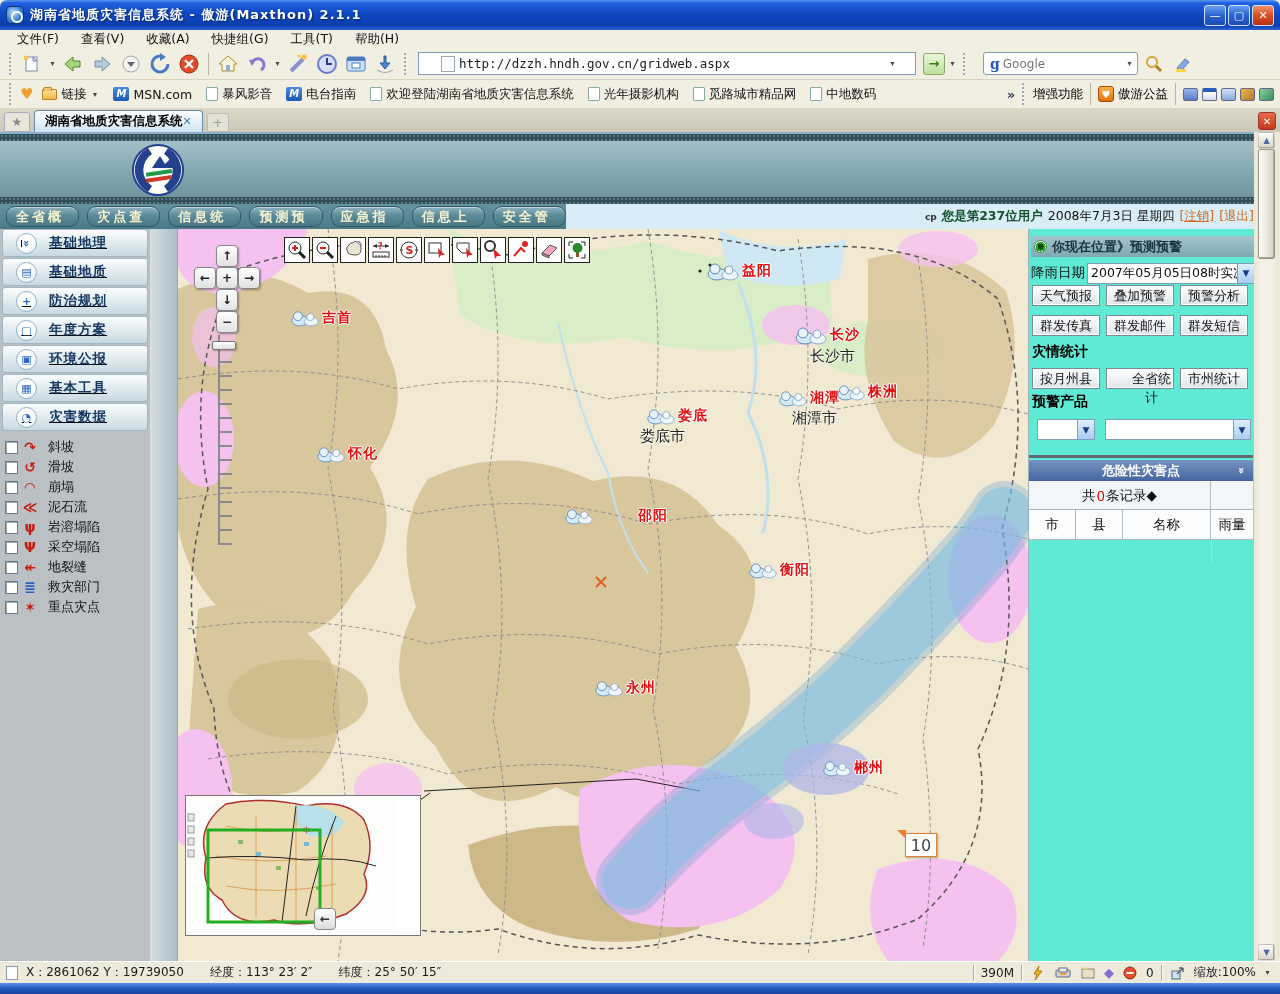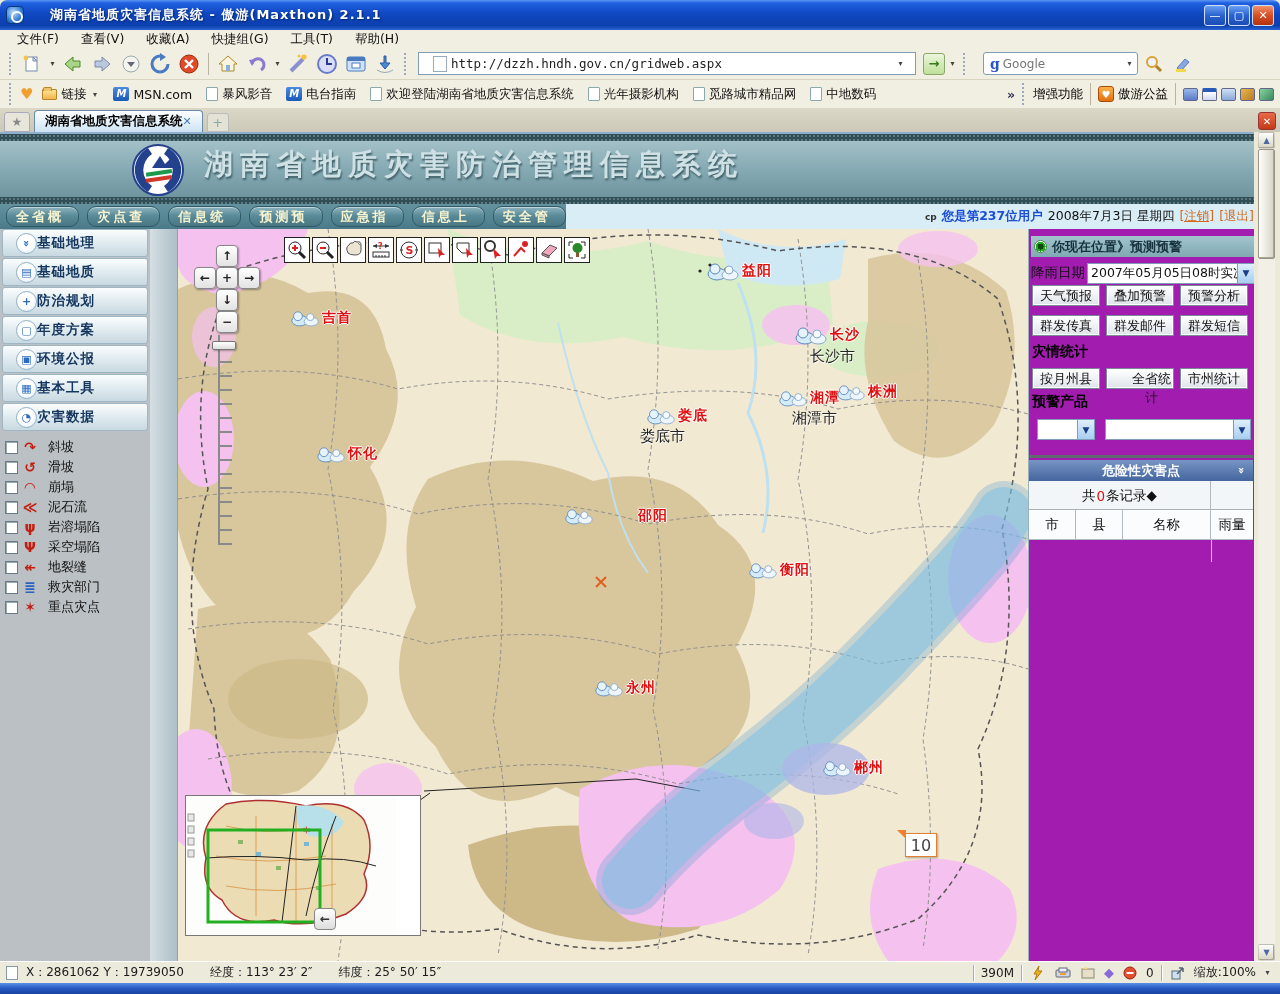--- a/index.html
+++ b/index.html
@@ -2,40 +2,40 @@
 <html><head>
 <meta charset="utf-8">
 <style>
 *{margin:0;padding:0;box-sizing:border-box;font-family:"DejaVu Sans",sans-serif;}
 body{background:#555;}
 .screen{position:relative;width:1280px;height:994px;background:#ece9d8;overflow:hidden;}
 
 
 .titlebar{position:absolute;left:0;top:0;width:1280px;height:30px;
  background:linear-gradient(180deg,#5a96f2 0%,#2060e0 10%,#1048c2 45%,#0c3fae 85%,#2a64d2 100%);
- border-radius:7px 7px 0 0;display:flex;align-items:center;padding:0 6px;gap:20px;}
+ border-radius:7px 7px 0 0;display:flex;align-items:center;padding:0 6px;}
 .appicon{width:18px;height:18px;border-radius:4px;background:radial-gradient(circle at 40% 35%,#bfe0ff,#2f7ad0 60%,#134a9a);
  border:1px solid #0a3a7a;margin-right:6px;position:relative;}
 .appicon::after{content:"";position:absolute;left:4px;top:4px;width:8px;height:8px;border:2px solid #fff;border-radius:50%;}
 .wtitle{color:#fff;font-weight:bold;font-size:13px;text-shadow:1px 1px 2px #00226a;letter-spacing:1px;}
 .winbtns{margin-left:auto;display:flex;gap:2px;}
 .winbtn{width:22px;height:21px;border-radius:3px;border:1px solid #cfe0ff;color:#fff;font-size:11px;line-height:19px;text-align:center;
  background:linear-gradient(180deg,#6aa0f4,#2a62d0 50%,#1c4cb4);cursor:default;}
 .winbtn.close{background:linear-gradient(180deg,#f0926a,#da4e22 50%,#b03410);}
 
 
 .menubar{position:absolute;left:0;top:30px;width:1280px;height:18px;background:#f1efe2;display:flex;align-items:center;gap:4px;padding-left:8px;font-size:12.5px;}
 .menuitem{padding:1px 9px;color:#111;}
 .toolbar{position:absolute;left:0;top:48px;width:1280px;height:32px;background:#f1efe2;border-bottom:1px solid #d8d4c0;display:flex;align-items:center;gap:3px;padding:0 6px;}
 .grip{width:4px;height:22px;border-left:2px dotted #9aa8c0;margin:0 3px;}
 .tbtn{width:26px;height:26px;border-radius:3px;display:grid;place-items:center;}
 .tbtn svg{display:block;}
 .tsep{width:1px;height:22px;background:#b8b4a0;margin:0 3px;}
 .ddarrow{font-size:8px;color:#444;width:9px;text-align:center;}
-.addrwrap{flex:0 0 auto;width:498px;height:23px;background:#fff;border:1px solid #7f9db9;display:flex;align-items:center;padding:0 10px;margin-left:4px;}
+.addrwrap{flex:0 0 auto;width:498px;height:23px;background:#fff;border:1px solid #7f9db9;display:flex;align-items:center;padding:0 18px;margin-left:4px;}
 .addrwrap .favico{width:14px;height:16px;background:#fff;border:1px solid #9ab;margin:0 4px;}
 .addrinput{flex:1;border:none;outline:none;font-family:"DejaVu Sans Mono",monospace;font-size:12.5px;color:#222;background:transparent;}
 .gobtn{width:22px;height:22px;border:1px solid #8aa86a;border-radius:3px;background:linear-gradient(180deg,#eaf6da,#bfe09a);display:grid;place-items:center;color:#3a7a1a;font-weight:bold;font-size:13px;margin-left:4px;}
 .searchwrap{width:155px;height:23px;background:#fff;border:1px solid #7f9db9;border-radius:3px;display:flex;align-items:center;padding:0 3px;margin-left:10px;}
 .glogo{font-size:14px;font-weight:bold;color:#2a55c8;font-family:"DejaVu Serif",serif;margin:0 3px;}
 .searchinput{flex:1;border:none;outline:none;font-size:12px;color:#999;background:transparent;min-width:0;}
 
 
 .bookmarks{position:absolute;left:0;top:80px;width:1280px;height:28px;background:#f1efe2;display:flex;align-items:center;gap:4px;padding:0 6px;font-size:12.5px;}
 .bmitem{display:flex;align-items:center;gap:4px;padding:2px 5px;color:#111;}
@@ -66,28 +66,28 @@
 .hdrlinks{position:absolute;left:763px;top:36px;width:368px;height:20px;background:#b6ccd2;clip-path:polygon(26px 0,100% 0,100% 100%,0 100%);display:flex;align-items:center;justify-content:center;gap:12px;font-size:13px;color:#27454f;}
 .hdrlinks .sep{color:#50707a;}
 
 
 .navrow{position:absolute;left:0;top:204px;width:1280px;height:25px;background:#d9edf6;}
 .navteal{position:absolute;left:0;top:0;width:566px;height:25px;background:linear-gradient(180deg,#64929f,#4a7a89);display:flex;align-items:center;gap:8px;padding-left:6px;}
 .navtab{height:21px;padding:0 9px;border-radius:9px;border:1px solid #2e5a67;background:linear-gradient(180deg,#8fb4bf 0%,#5a8b99 45%,#497682 100%);
  box-shadow:inset 0 1px 0 rgba(255,255,255,.45);color:#f7f3cf;font-size:13px;font-weight:bold;letter-spacing:3px;line-height:19px;}
 .userinfo{position:absolute;right:26px;top:0;height:25px;display:flex;align-items:center;gap:5px;font-size:12.5px;color:#111;}
 .userinfo .cp{font-size:9px;color:#333;font-weight:bold;}
-.userinfo .visitor{color:#1d4ed8;font-weight:bold;}
+.userinfo .visitor{color:#14532d;font-weight:bold;}
 .userinfo a{color:#d2691e;}
 .userinfo .logout{text-decoration:underline;}
 
 
 .sidebar{position:absolute;left:0;top:229px;width:150px;height:732px;background:#bbc0c4;}
 .side-sec{height:28px;margin:0 2px 1px 2px;border:1px solid #9fb6c4;border-radius:3px;
- background:linear-gradient(180deg,#fbfdfe 0%,#dde9ee 55%,#c9d9e1 100%);display:flex;align-items:center;padding-left:13px;}
+ background:linear-gradient(180deg,#fbfdfe 0%,#dde9ee 55%,#c9d9e1 100%);display:flex;align-items:center;gap:12px;padding-left:13px;text-decoration:underline;}
 .side-sec .cicon{width:21px;height:21px;border-radius:50%;background:radial-gradient(circle at 40% 35%,#ffffff 45%,#dcebf4);border:1px solid #8fb0c8;color:#2a6ac0;display:grid;place-items:center;font-size:11px;font-weight:bold;flex:0 0 auto;}
 .side-sec .slabel{color:#15365e;font-weight:bold;font-size:13.5px;letter-spacing:1px;}
 .rot90{display:inline-block;transform:rotate(90deg);}
 .layers{padding-top:5px;}
 .layer{height:20px;display:flex;align-items:center;}
 .chk{width:13px;height:13px;background:#fff;border:1px solid #6a7a8a;box-shadow:inset 1px 1px 0 #9aa;margin-left:5px;flex:0 0 auto;}
 .lsym{width:24px;text-align:center;color:#c41e10;font-size:14px;font-weight:bold;}
 .lsym.blue{color:#2a62c0;}
 .llabel{font-size:13px;color:#101010;margin-left:6px;}
 
@@ -104,21 +104,21 @@
 .zhandle{position:absolute;left:34px;top:112px;width:24px;height:9px;background:linear-gradient(180deg,#fff,#ddd);border:1px solid #777;border-radius:2px;box-shadow:1px 1px 2px rgba(0,0,0,.3);}
 .city{position:absolute;display:flex;align-items:center;gap:2px;}
 .cityname{color:#e01010;font-size:14px;font-weight:bold;letter-spacing:1px;text-shadow:1px 0 #fff,-1px 0 #fff,0 1px #fff,0 -1px #fff;}
 .minorlbl{position:absolute;font-size:15px;color:#222;text-shadow:0.5px 0.5px #fff;}
 .flag{position:absolute;width:32px;height:24px;background:#fff;border:1px solid #e08030;box-shadow:1px 1px 2px rgba(0,0,0,.3);font-size:16px;color:#444;display:grid;place-items:center;}
 .flag::before{content:"";position:absolute;left:-9px;top:-4px;border-top:9px solid #f08030;border-left:9px solid transparent;}
 .overview{position:absolute;left:7px;top:566px;width:236px;height:141px;background:#fff;border:1px solid #777;}
 .ovarrow{position:absolute;left:128px;top:112px;width:22px;height:22px;background:linear-gradient(180deg,#fff,#ddd);border:1px solid #888;border-radius:4px;display:grid;place-items:center;font-size:12px;font-weight:bold;color:#333;}
 
 
-.rpanel{position:absolute;left:1028px;top:229px;width:228px;height:732px;background:#a21caf;border-left:1px solid #9ab0ba;}
+.rpanel{position:absolute;left:1028px;top:229px;width:228px;height:732px;background:#5eead4;border-left:1px solid #9ab0ba;}
 .locbar{position:absolute;left:2px;top:7px;width:224px;height:21px;background:linear-gradient(180deg,#a3c5cd,#7fa9b3);display:flex;align-items:center;gap:5px;padding-left:3px;font-size:13px;font-weight:bold;color:#17323c;}
 .greendot{width:13px;height:13px;border-radius:50%;background:radial-gradient(circle,#0a4a0a 0 3px,#22aa22 3px 5px,#fff 5px);border:1px solid #4a8a4a;flex:0 0 auto;}
 .rainrow{position:absolute;left:2px;top:33px;width:224px;height:22px;display:flex;align-items:center;}
 .rainlbl{font-size:13.5px;color:#101010;width:56px;}
 .combo{height:21px;background:#fff;border:1px solid #7f9db9;display:flex;align-items:center;}
 .combo .ctext{flex:1;font-size:12.5px;color:#101010;padding-left:3px;white-space:nowrap;overflow:hidden;}
 .combo .carrow{width:17px;height:100%;background:linear-gradient(180deg,#dff0fc,#a8cdf0);border-left:1px solid #7f9db9;color:#1a3a8a;font-size:9px;display:grid;place-items:center;}
 .xpbtn{position:absolute;width:68px;height:21px;border:1px solid #7a8a98;background:linear-gradient(180deg,#ffffff,#eef1f4 55%,#dde3e9);box-shadow:inset 0 0 0 1px #fff;font-size:13px;color:#101010;text-align:center;line-height:19px;}
 .ptitle{position:absolute;left:3px;font-size:14px;font-weight:bold;color:#000;}
 .rdivider{position:absolute;left:0;top:226px;width:224px;height:3px;background:#606870;}
@@ -341,21 +341,20 @@
   <div class="hdrstrip" style="top:134px;"></div>
   <div class="banner">
     <svg class="logo" viewBox="0 0 52 52">
       <circle cx="26" cy="26" r="25" fill="#fff" stroke="#24418e" stroke-width="2"></circle>
       <path d="M16 4 A25 25 0 0 0 16 48 L20 42 A19 19 0 0 1 20 10 Z" fill="#24418e"></path>
       <path d="M36 4 A25 25 0 0 1 36 48 L32 42 A19 19 0 0 0 32 10 Z" fill="#24418e"></path>
       <polygon points="20,24 28,12 33,20 38,15 42,24" fill="#24418e"></polygon>
       <rect x="14" y="27" width="26" height="4" fill="#1a9a4a" transform="rotate(-8 26 29)"></rect>
       <rect x="14" y="33" width="26" height="4" fill="#d03a2a" transform="rotate(-8 26 35)"></rect>
     </svg>
-    <div class="sitetitle">湖南省地质灾害防治管理信息系统</div>
   </div>
   <div class="hdrstrip" style="top:197px;"></div>
 
   <div class="navrow">
     <div class="navteal">
       <div class="navtab">全省概况</div>
       <div class="navtab">灾点查询</div>
       <div class="navtab">信息统计</div>
       <div class="navtab">预测预警</div>
       <div class="navtab">应急指挥</div>

